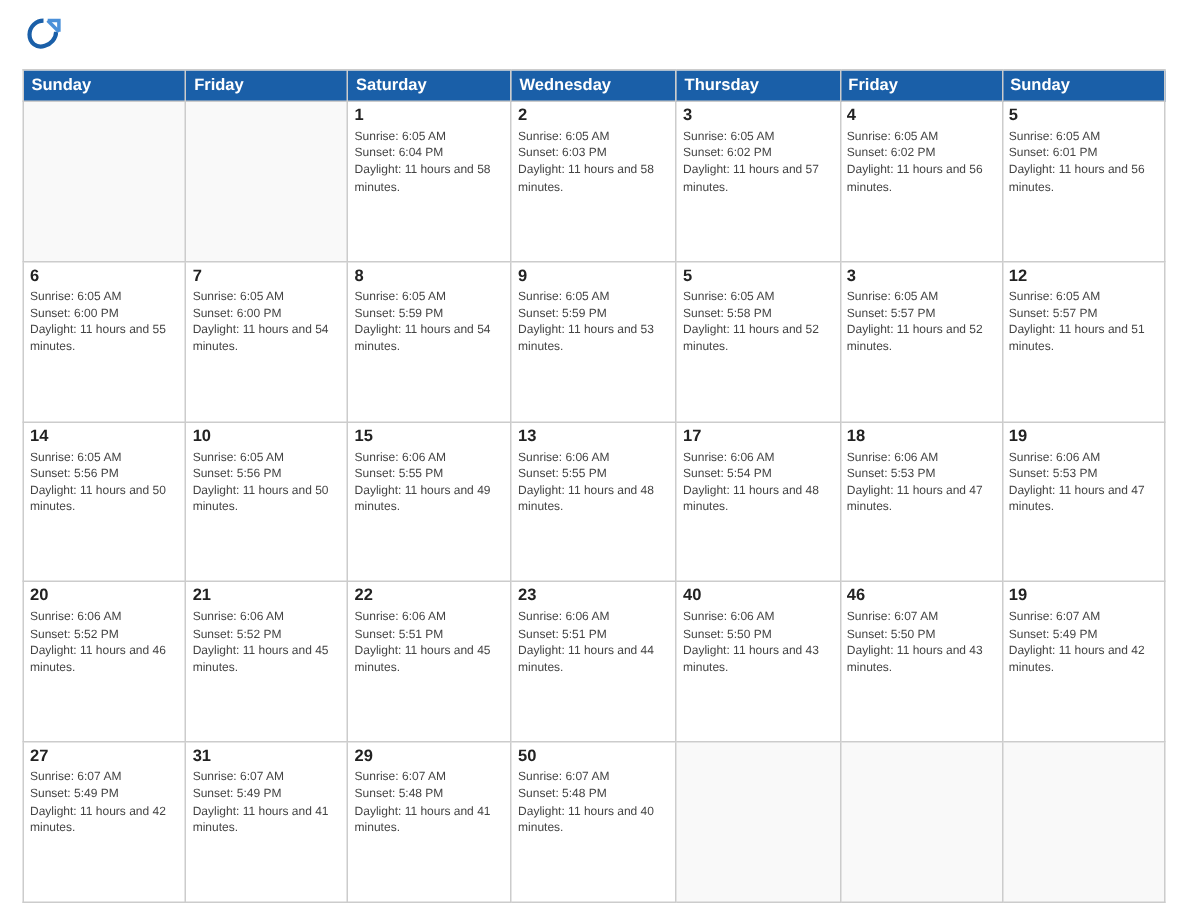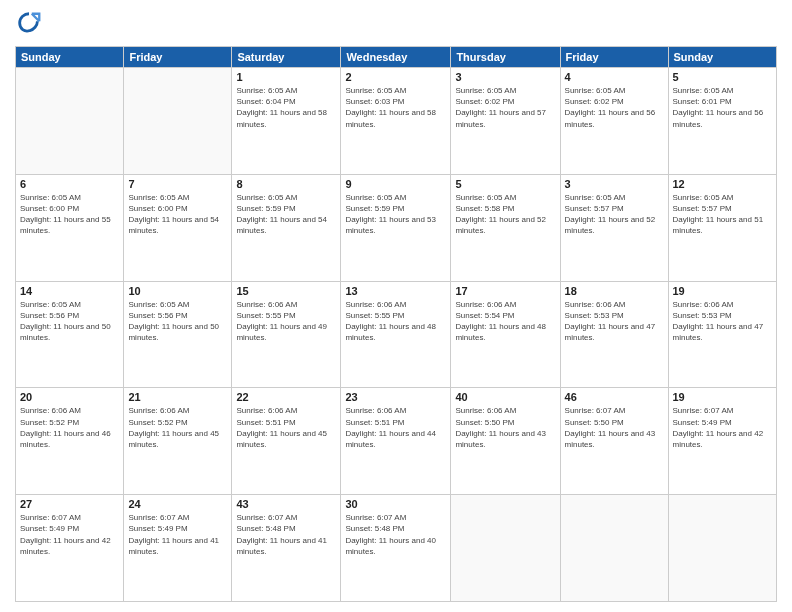--- a/index.html
+++ b/index.html
@@ -300,33 +300,33 @@
           </td>
         </tr>
         <tr>
           <td>
             <span class="day-num">27</span>
             <div class="day-info" style="white-space: pre-line;">Sunrise: 6:07 AM
 Sunset: 5:49 PM
 Daylight: 11 hours and 42 minutes.</div>
           </td>
           <td>
-            <span class="day-num">24</span>
+            <span class="day-num">31</span>
             <div class="day-info" style="white-space: pre-line;">Sunrise: 6:07 AM
 Sunset: 5:49 PM
 Daylight: 11 hours and 41 minutes.</div>
           </td>
           <td>
-            <span class="day-num">43</span>
+            <span class="day-num">29</span>
             <div class="day-info" style="white-space: pre-line;">Sunrise: 6:07 AM
 Sunset: 5:48 PM
 Daylight: 11 hours and 41 minutes.</div>
           </td>
           <td>
-            <span class="day-num">30</span>
+            <span class="day-num">50</span>
             <div class="day-info" style="white-space: pre-line;">Sunrise: 6:07 AM
 Sunset: 5:48 PM
 Daylight: 11 hours and 40 minutes.</div>
           </td>
           <td class="empty"></td>
           <td class="empty"></td>
           <td class="empty"></td>
         </tr>
       </tbody>
   </table>

